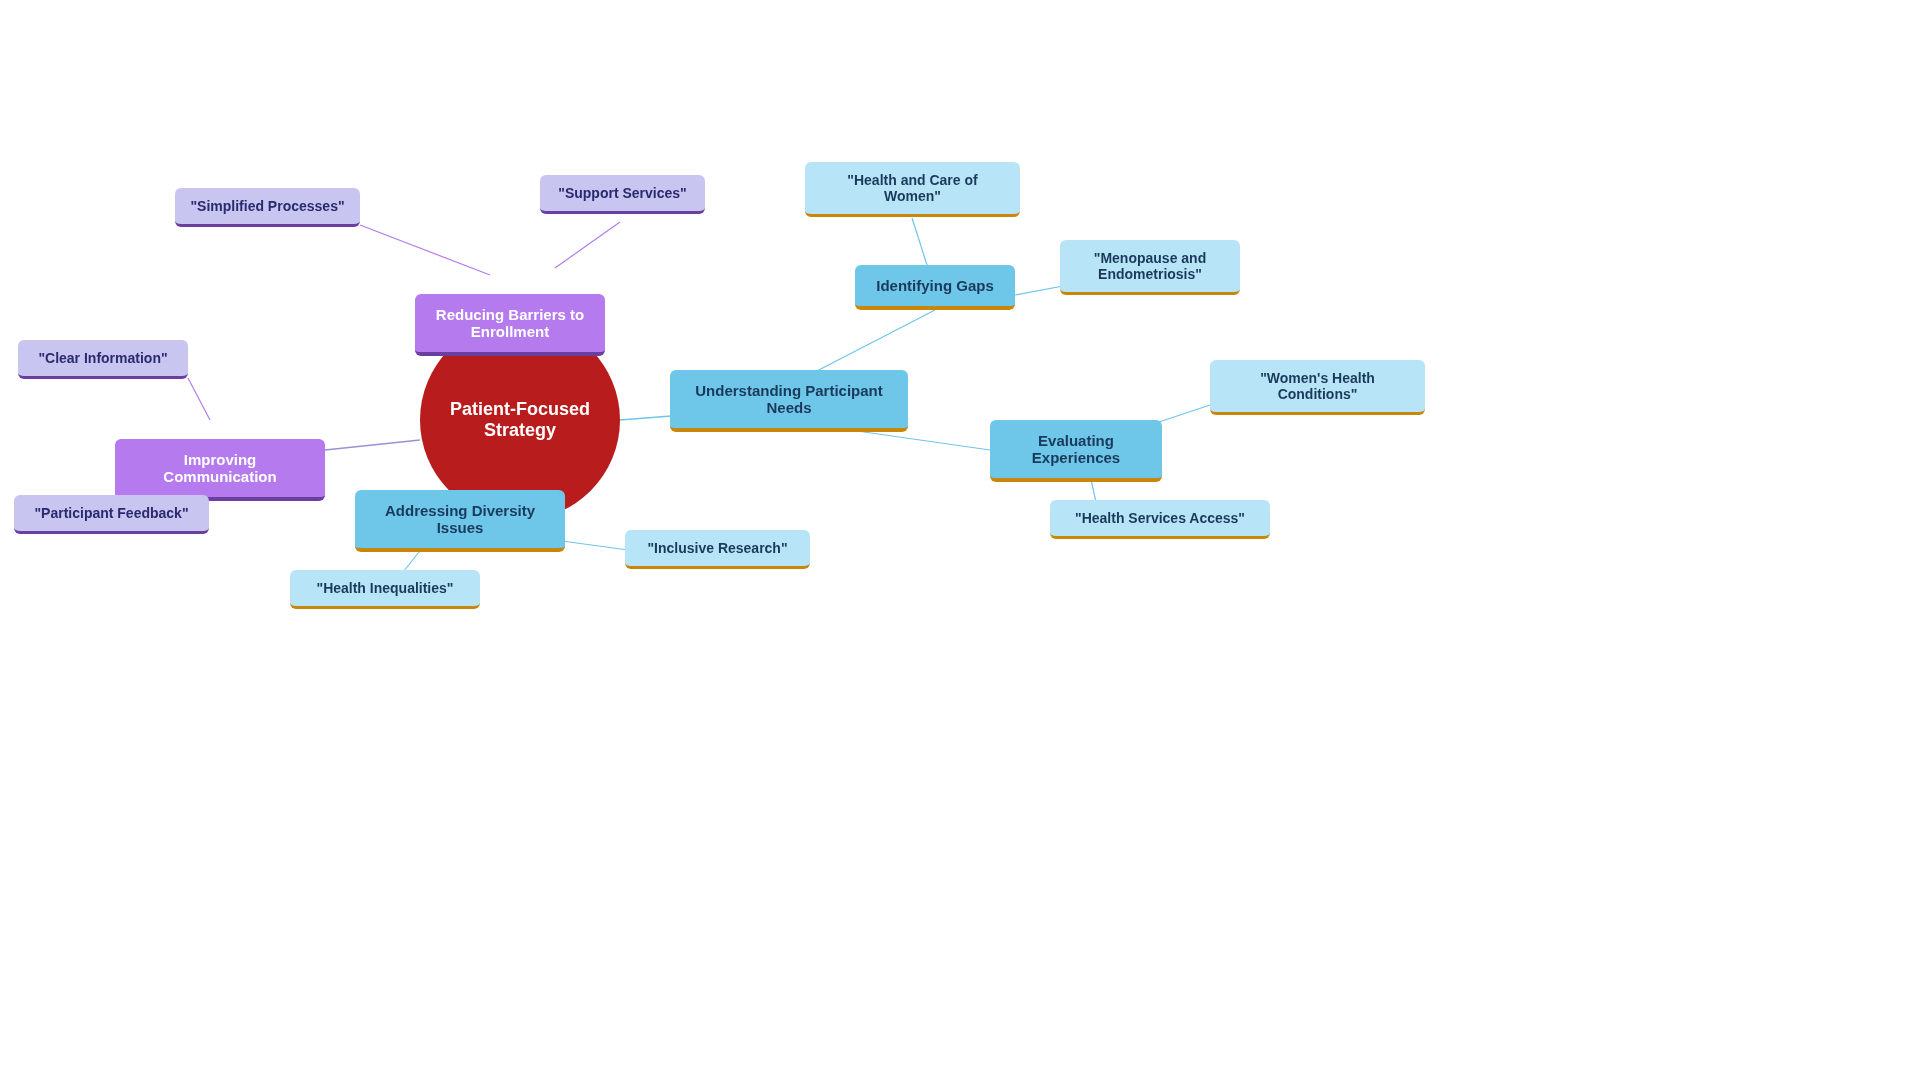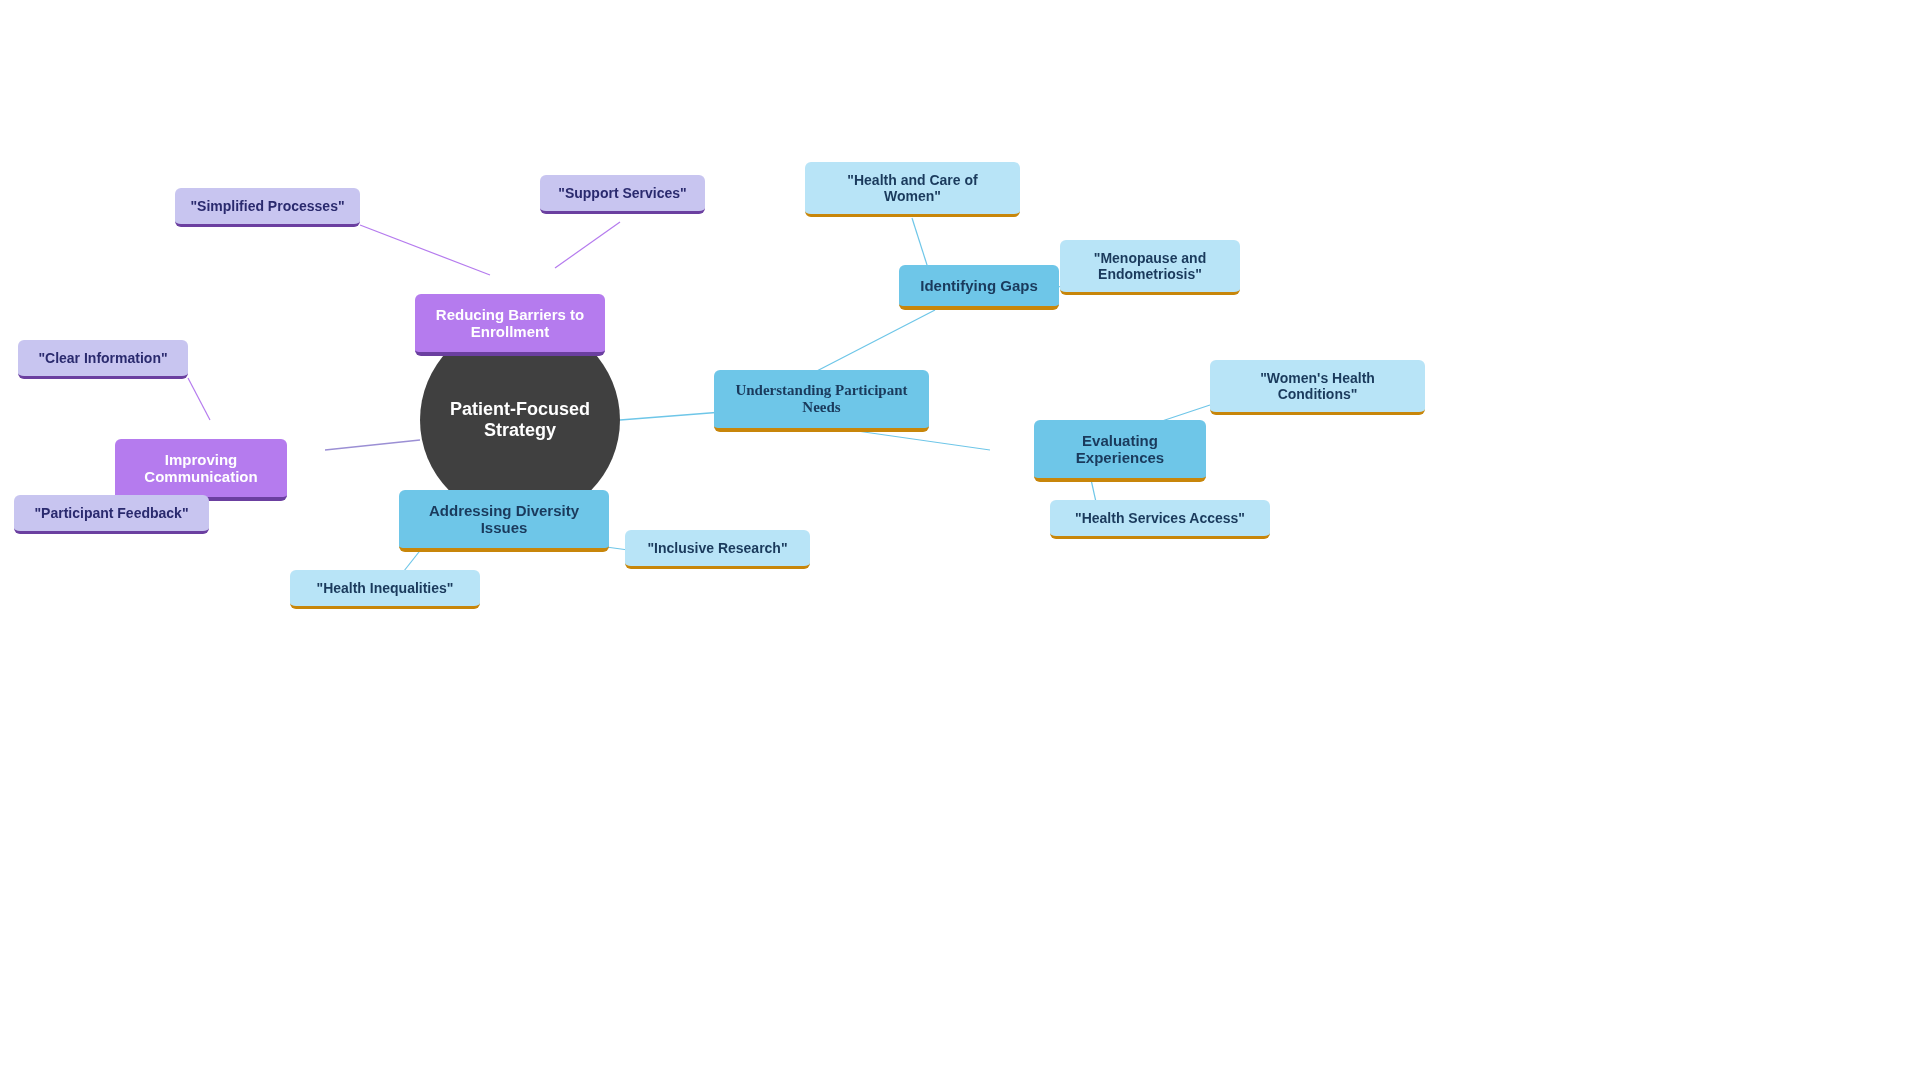--- a/index.html
+++ b/index.html
@@ -25,21 +25,21 @@
       justify-content: center;
       text-align: center;
       border-radius: 6px;
       font-weight: 600;
       cursor: pointer;
     }
     .center-node {
       width: 200px;
       height: 200px;
       border-radius: 50%;
-      background: #404040;
+      background: #b91c1c;
       color: #ffffff;
       font-size: 18px;
       font-weight: 700;
       left: 420px;
       top: 320px;
     }
     
     .purple-node {
       background: #b57bee;
       color: #ffffff;
@@ -48,44 +48,43 @@
       border-bottom: 4px solid #6b3fa0;
       margin-top: 34px;
     }
     
     .blue-node {
       background: #6ec6e8;
       color: #1a3a5c;
       font-size: 15px;
       padding: 12px 16px;
       border-bottom: 4px solid #c8860a;
-      margin-left: 44px;
     }
     
     .light-purple-node {
       background: #c8c5f0;
       color: #2a2a6e;
       font-size: 14px;
       padding: 10px 14px;
       border-bottom: 3px solid #6b3fa0;
     }
     
     .light-blue-node {
       background: #b8e4f7;
       color: #1a3a5c;
       font-size: 14px;
       padding: 10px 14px;
       border-bottom: 3px solid #c8860a;
     }
 
     
     #node-reducing-barriers { left: 415px; top: 260px; width: 190px; }
-    #node-improving-comm { left: 115px; top: 405px; width: 172px; }
+    #node-improving-comm { left: 115px; top: 405px; width: 210px; }
     #node-addressing-diversity { left: 355px; top: 490px; width: 210px; }
-    #node-understanding { left: 670px; top: 370px; width: 215px; font-family: Liberation Serif, serif; }
+    #node-understanding { left: 670px; top: 370px; width: 238px; }
 
     #node-simplified { left: 175px; top: 188px; width: 185px; }
     #node-support { left: 540px; top: 175px; width: 165px; }
     #node-clear-info { left: 18px; top: 340px; width: 170px; }
     #node-participant-feedback { left: 14px; top: 495px; width: 195px; }
     #node-health-inequalities { left: 290px; top: 570px; width: 190px; }
     #node-inclusive-research { left: 625px; top: 530px; width: 185px; }
 
     #node-identifying-gaps { left: 855px; top: 265px; width: 160px; }
     #node-evaluating-exp { left: 990px; top: 420px; width: 172px; text-align: center; }

